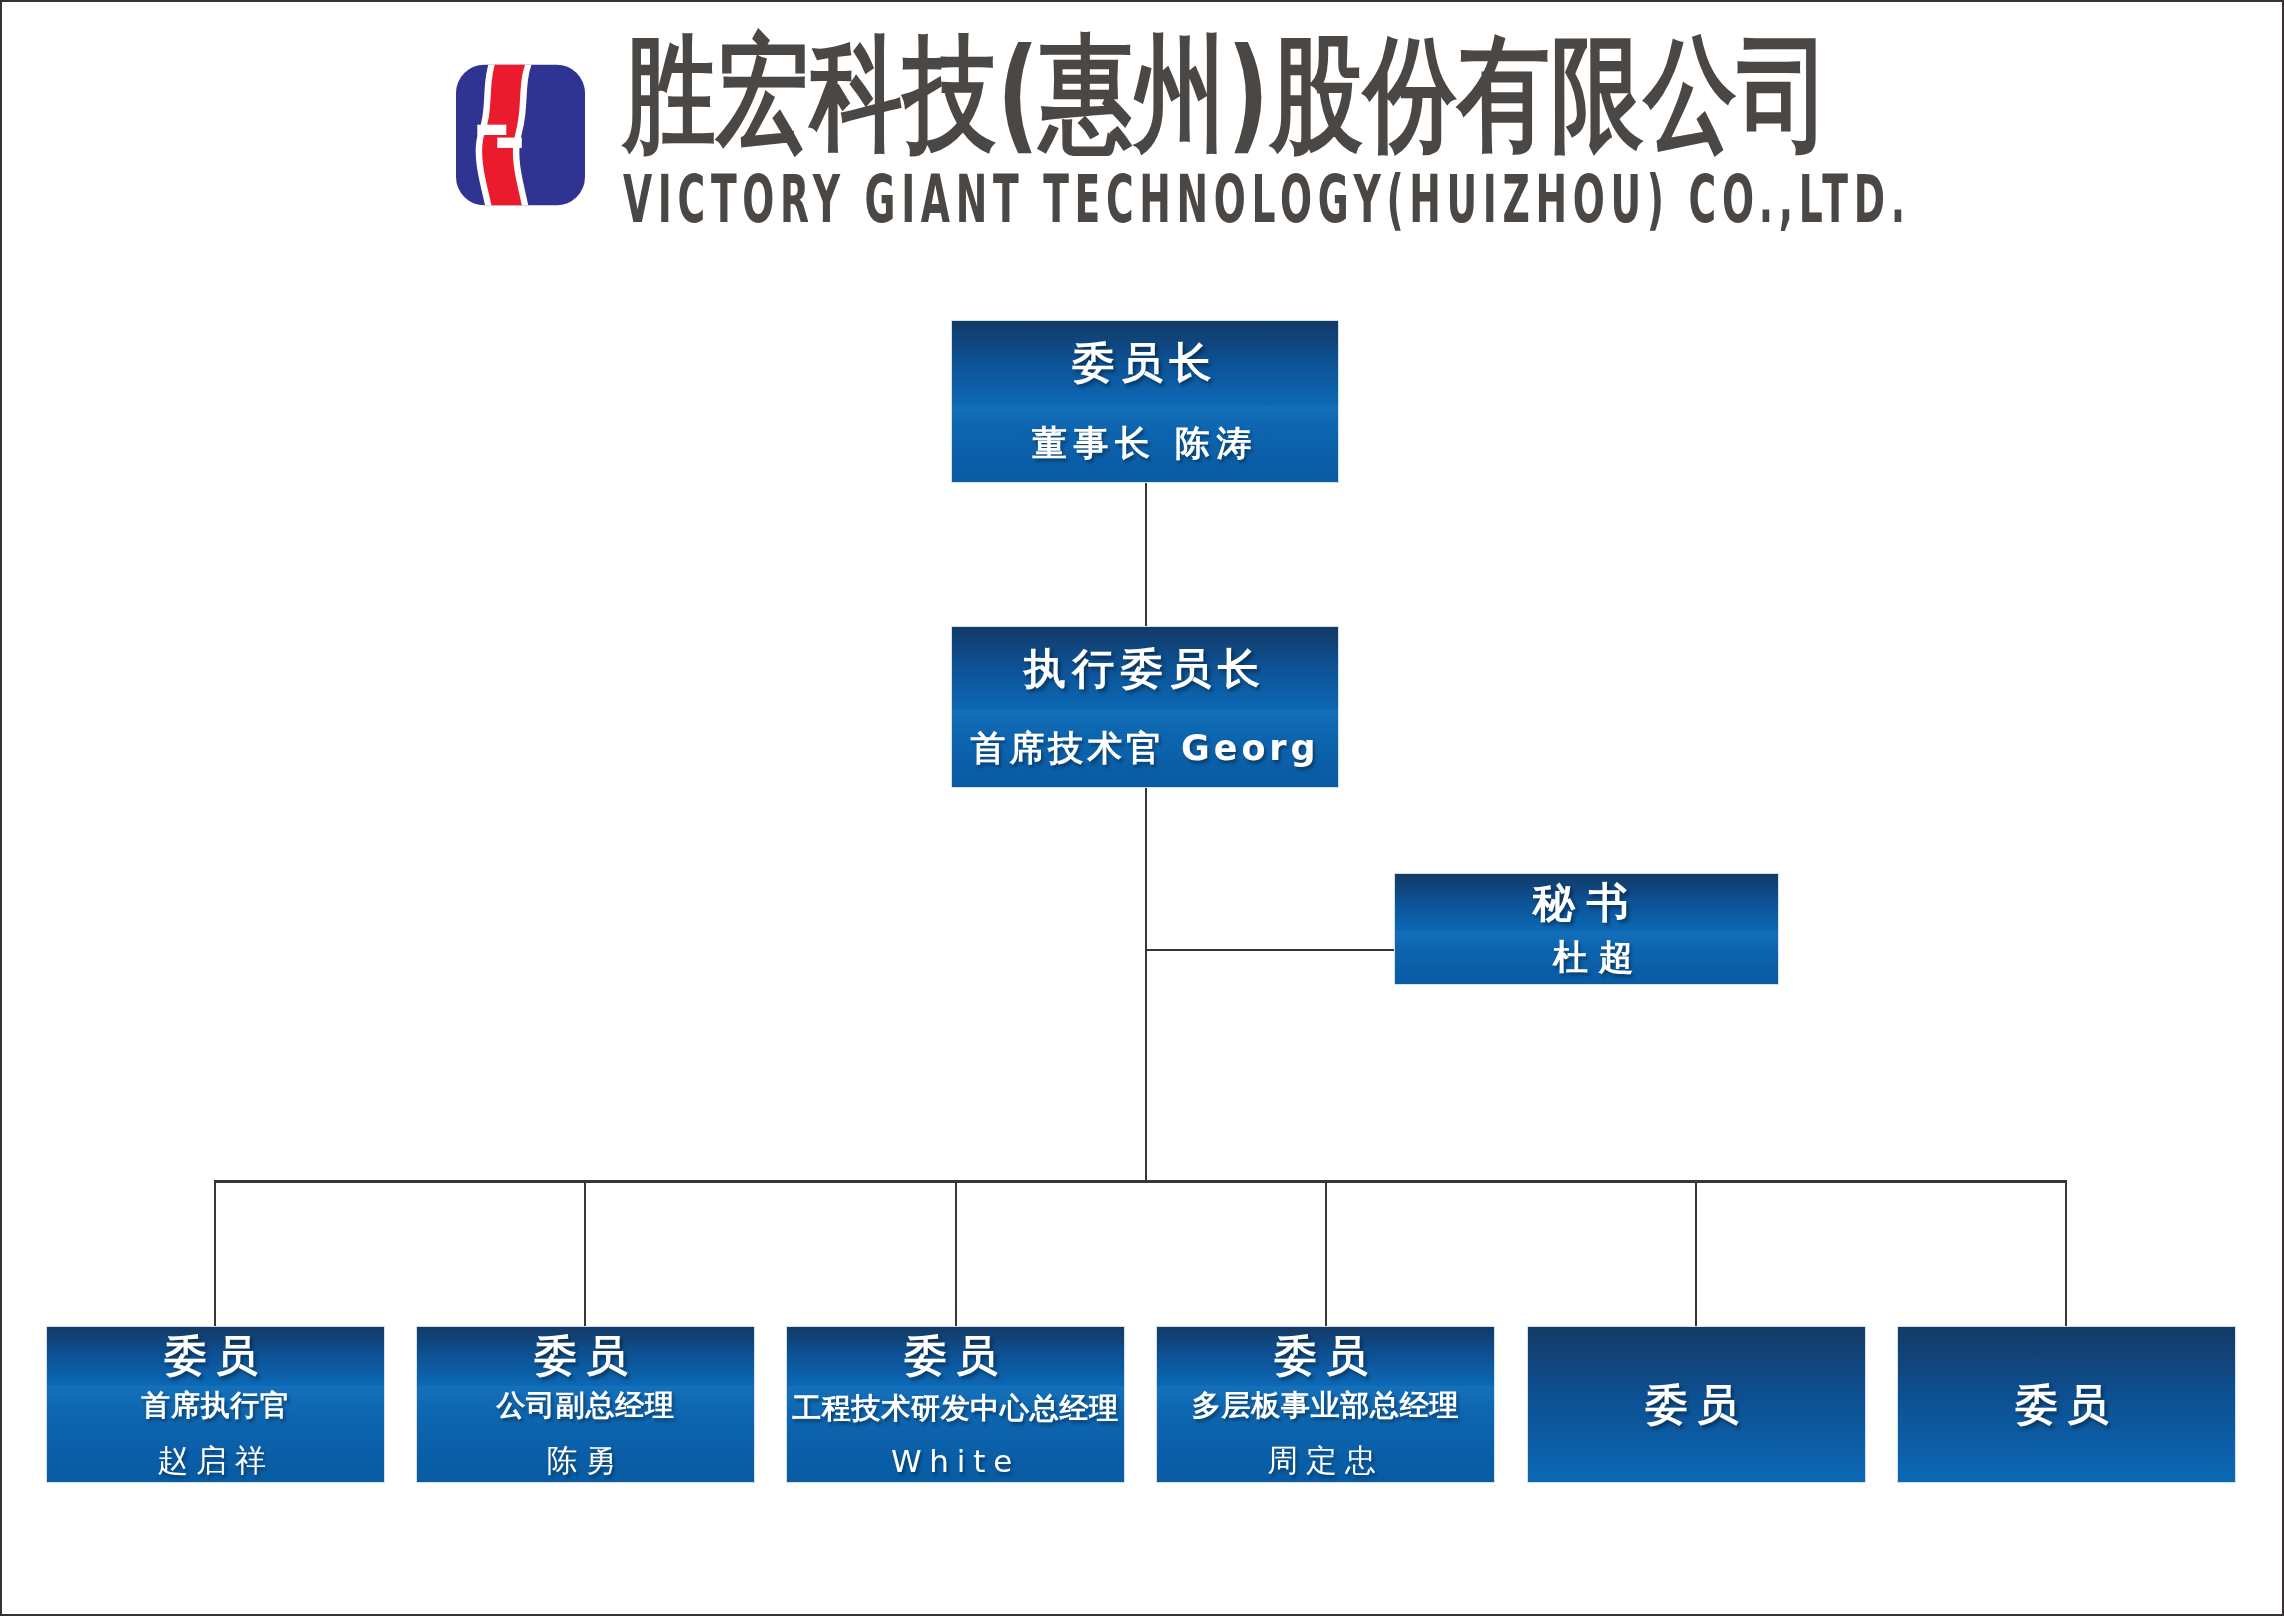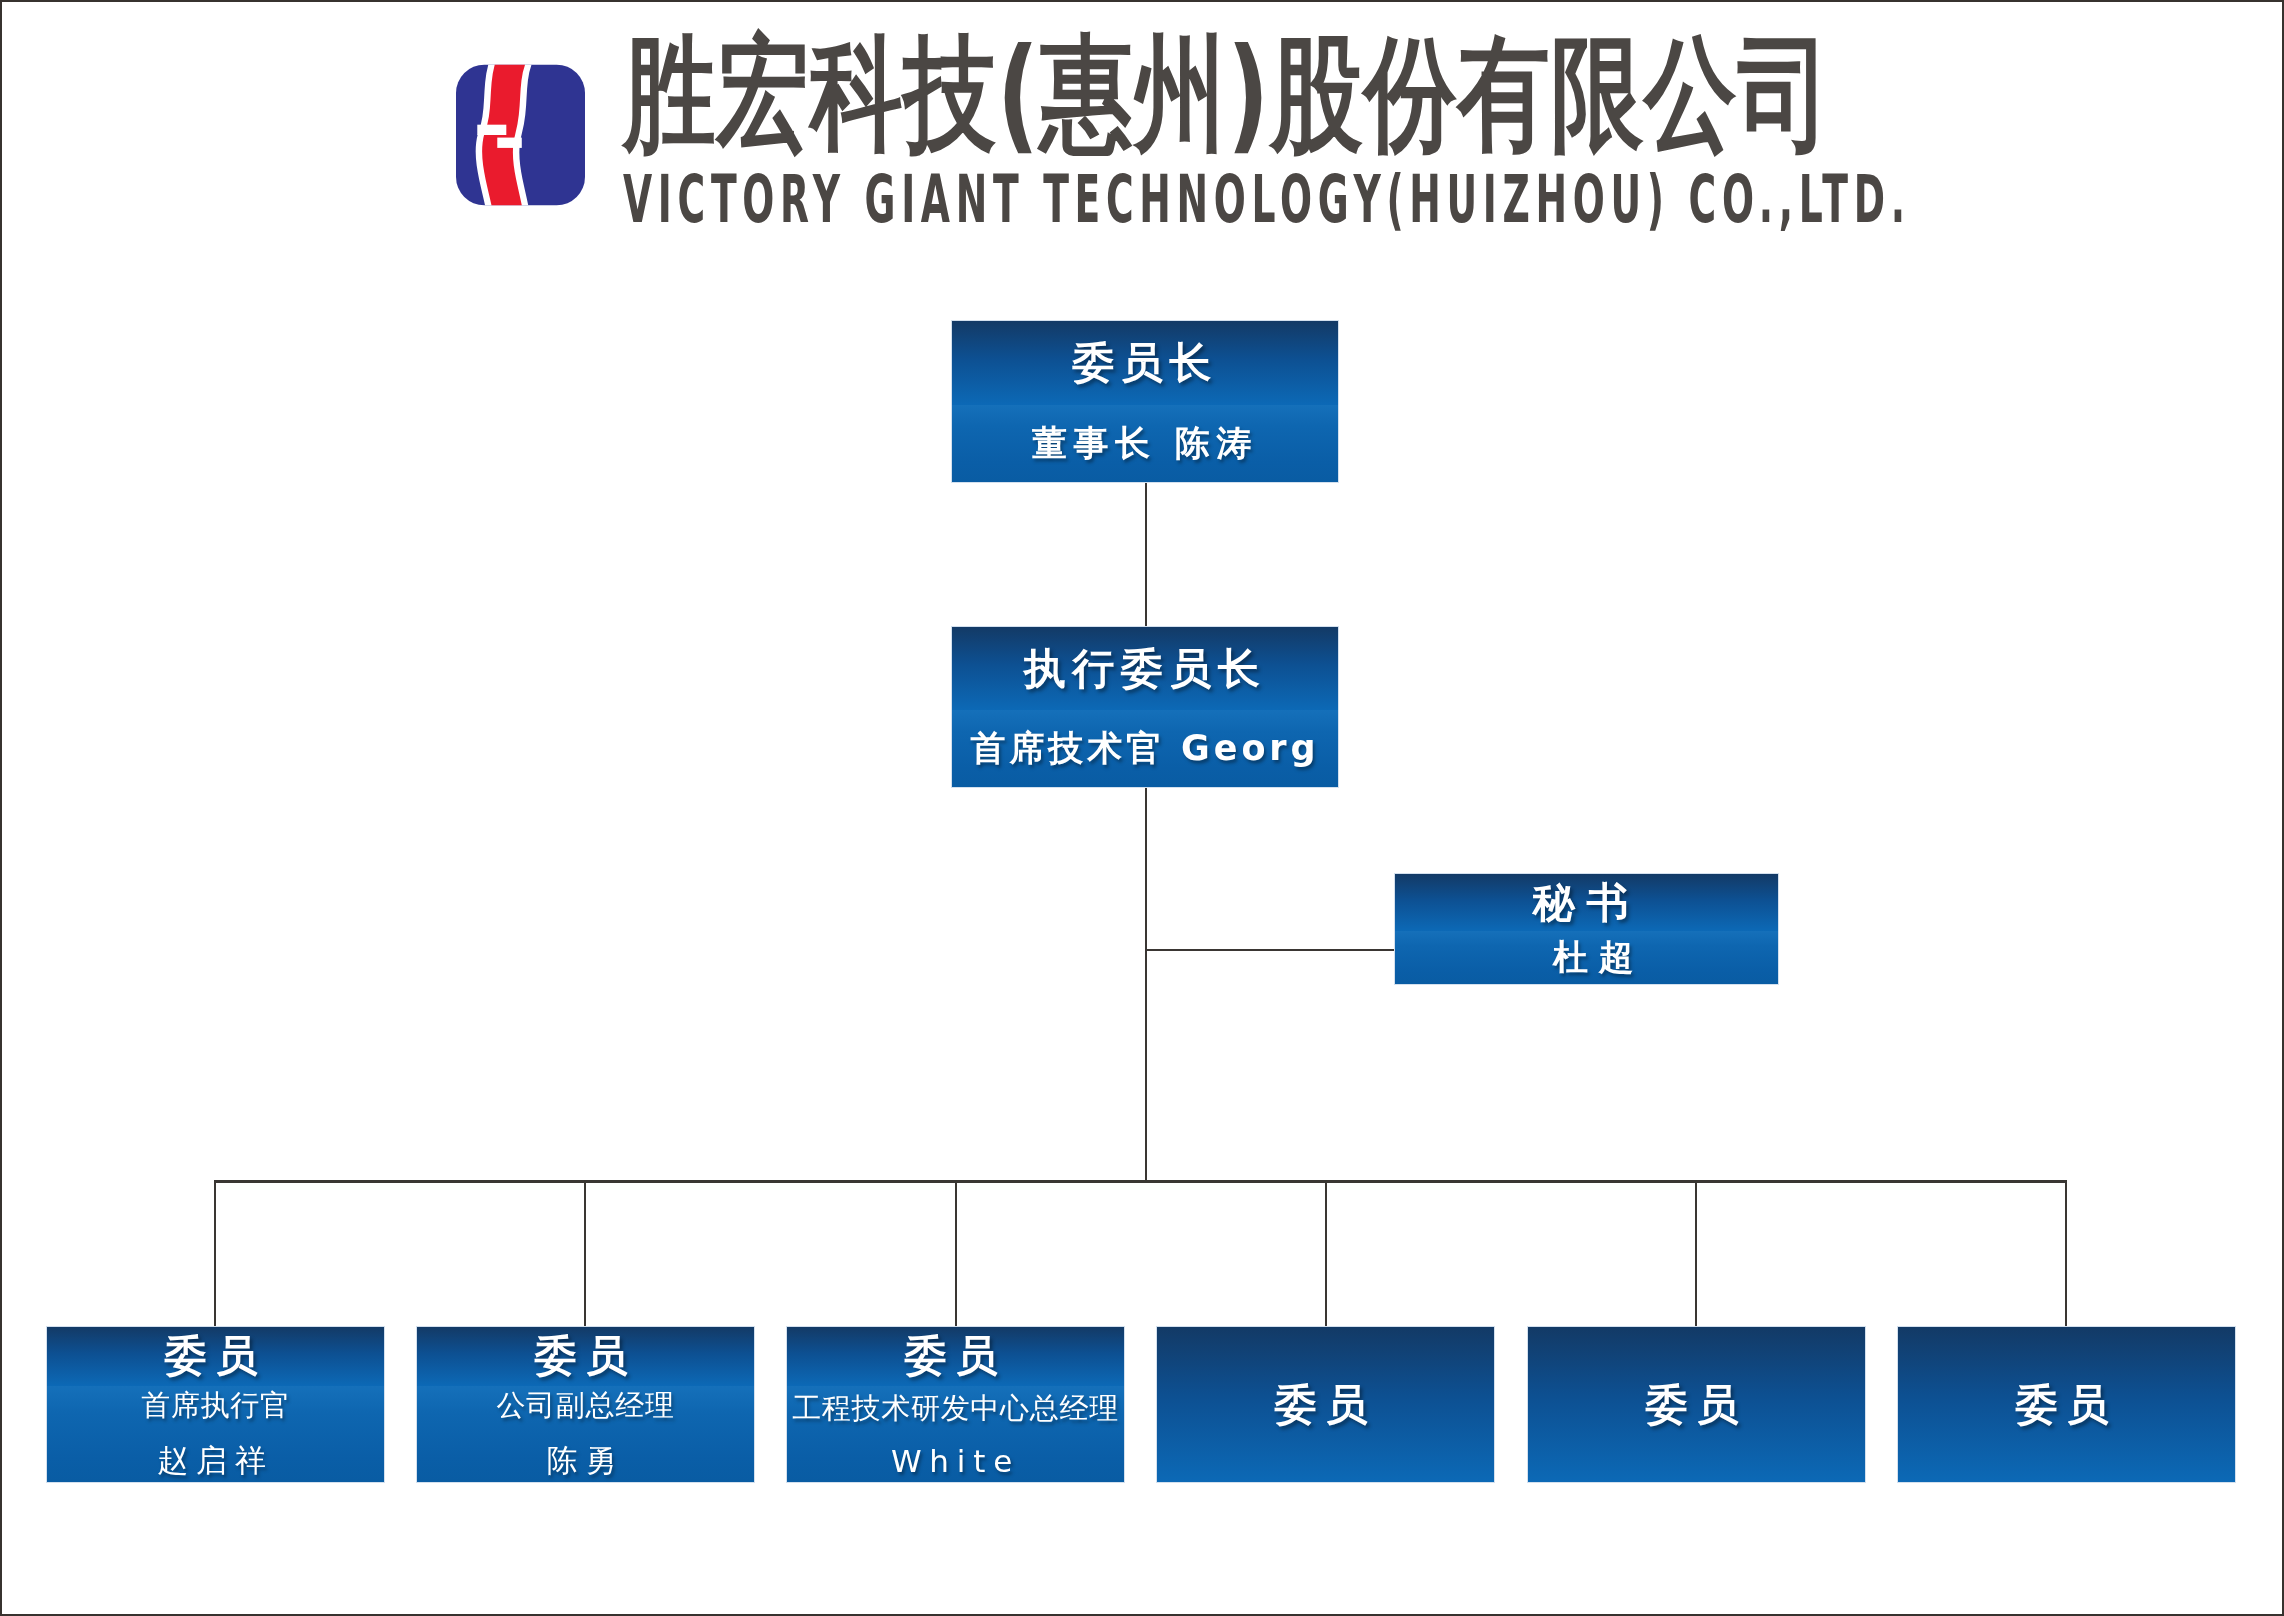--- a/index.html
+++ b/index.html
@@ -36,21 +36,21 @@
   .zone.top{flex:52;background:linear-gradient(180deg,#133a66 0%,#0d5092 45%,#0c69b6 100%);}
   .zone.bot{flex:48;background:linear-gradient(180deg,#1570ba 0%,#0e66b0 28%,#0a5ea7 75%,#095ca3 100%);}
   .member-box .zone.top{flex:38;}
   .member-box .zone.bot{flex:62;}
 
   .box-title{font-size:42px;font-weight:bold;letter-spacing:6.5px;text-shadow:2.6px 3.3px 3.9px rgba(0,0,0,.38);white-space:nowrap;}
   .box-sub{font-size:35px;font-weight:bold;letter-spacing:6.5px;text-shadow:2px 2.6px 3.3px rgba(0,0,0,.35);white-space:nowrap;}
   .sec-title{letter-spacing:11.7px;}
   .sec-sub{letter-spacing:10.4px;margin-left:24px;}
   .member-title{letter-spacing:9px;}
-  .member-role{font-size:29px;font-weight:normal;letter-spacing:0.7px;text-shadow:2px 2.6px 3.3px rgba(0,0,0,.35);white-space:nowrap;}
+  .member-role{font-size:29px;font-weight:bold;letter-spacing:0.7px;text-shadow:2px 2.6px 3.3px rgba(0,0,0,.35);white-space:nowrap;}
   .member-name{font-size:31px;font-weight:normal;letter-spacing:7.8px;margin-top:14.3px;text-shadow:2px 2.6px 3.3px rgba(0,0,0,.35);white-space:nowrap;}
 
   
   .chairman-box{left:951px;top:320px;width:388px;height:163px;}
   .exec-box{left:951px;top:626px;width:388px;height:162px;}
   .secretary-box{left:1394px;top:873px;width:385px;height:112px;}
   .member-box{top:1326px;width:339px;height:157px;}
 </style>
 </head>
 <body>
@@ -136,20 +136,24 @@
     <div class="zone bot">
       <div class="member-role">工程技术研发中心总经理</div>
       <div class="member-name">White</div>
     </div>
   </div>
 
   <div class="orgbox member-box" style="left:1156px;">
     <div class="zone top">
       <div class="box-title member-title">委员</div>
     </div>
+    <div class="zone bot">
+      <div class="member-role">多层板事业部总经理</div>
+      <div class="member-name">周定忠</div>
+    </div>
   </div>
 
   <div class="orgbox member-box" style="left:1527px;">
     <div class="zone top">
       <div class="box-title member-title">委员</div>
     </div>
   </div>
 
   <div class="orgbox member-box" style="left:1897px;">
     <div class="zone top">

